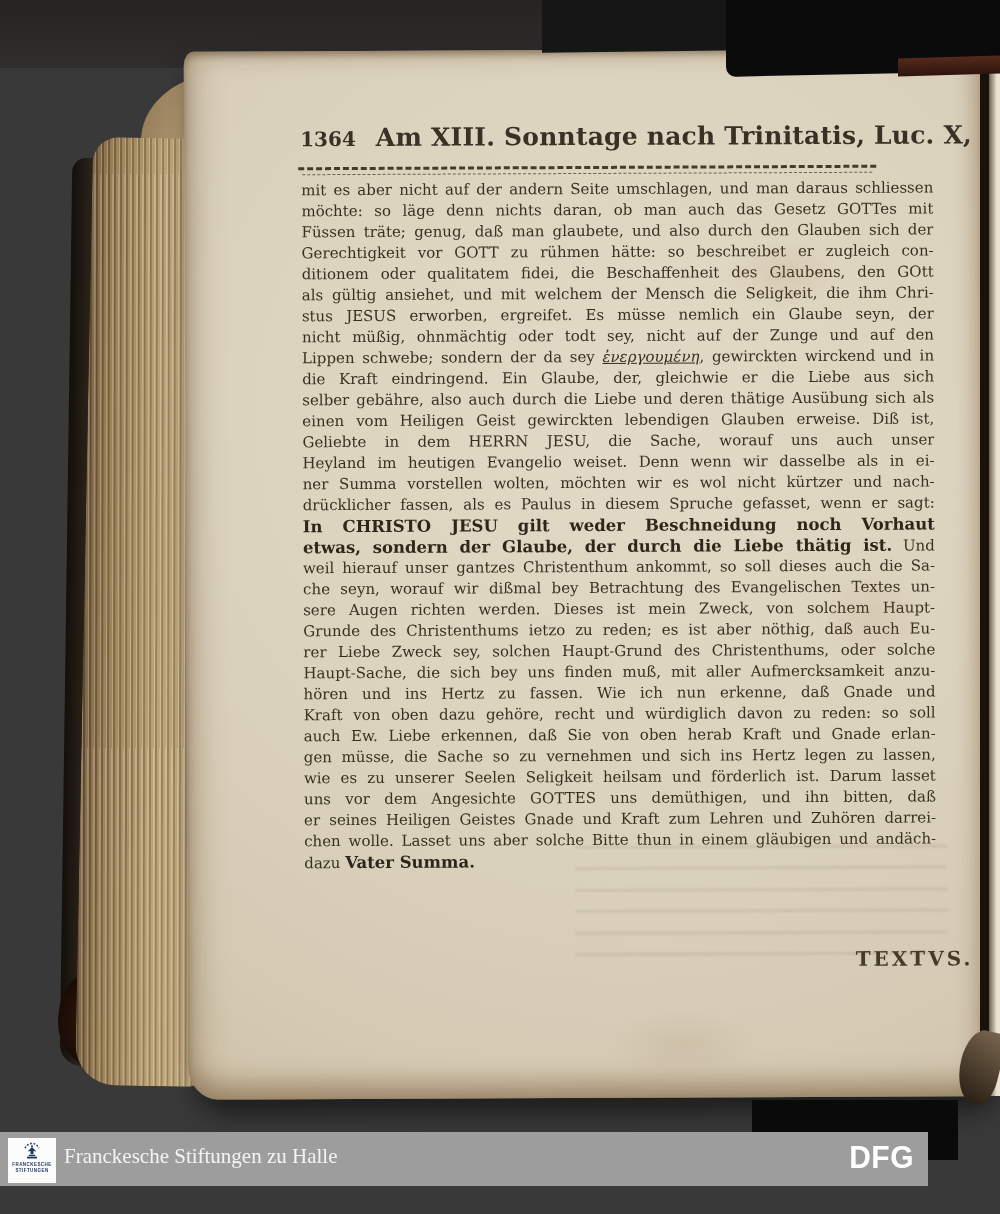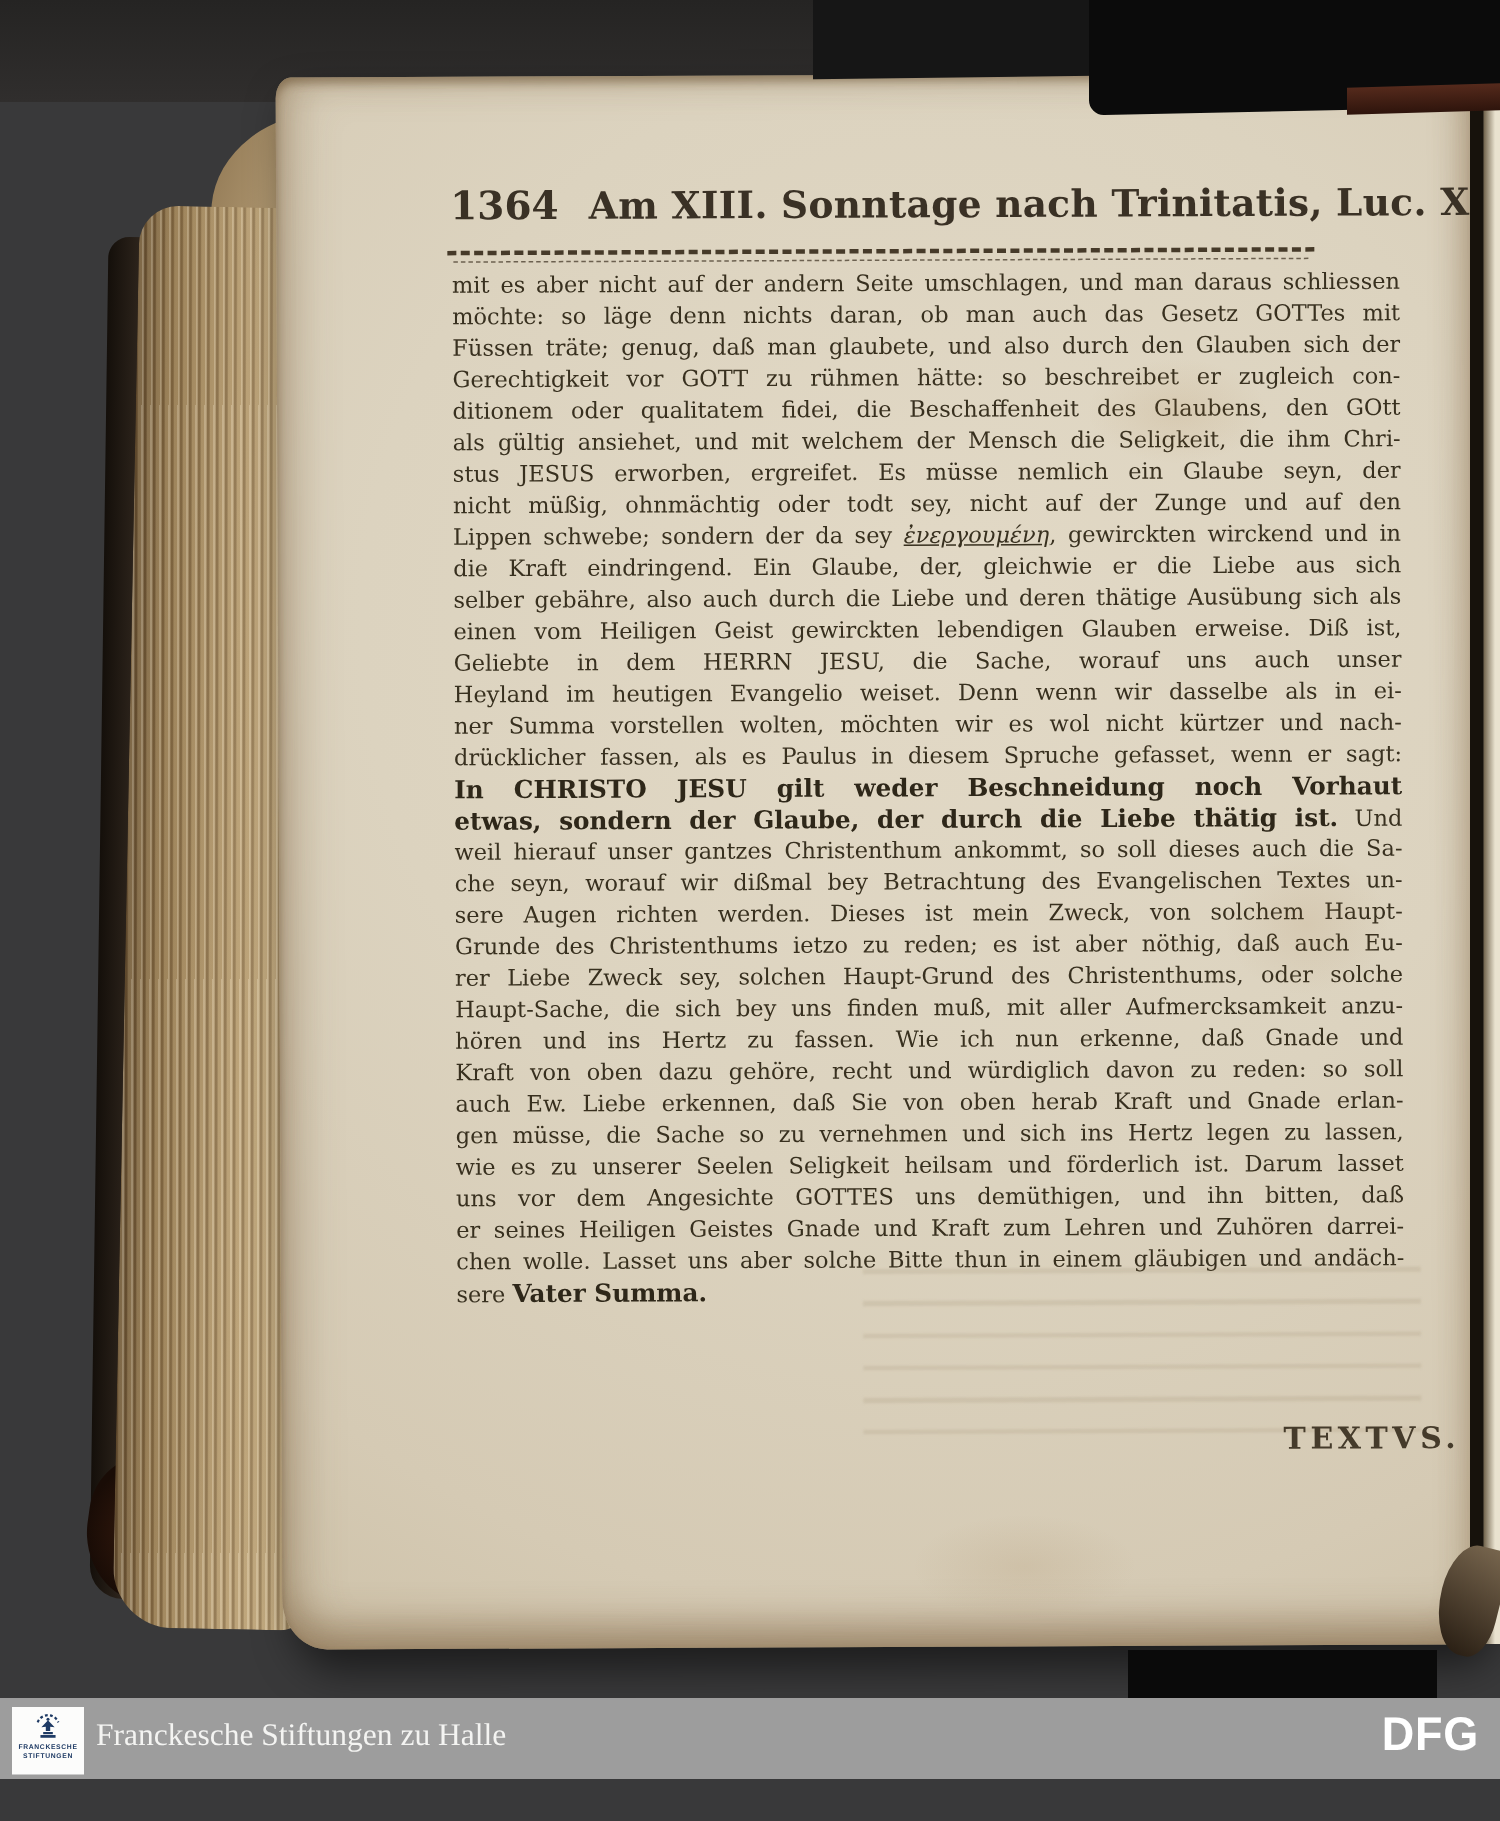--- a/index.html
+++ b/index.html
@@ -45,21 +45,21 @@
   .gutter-line{position:absolute;left:980px;top:64px;width:9px;height:1032px;background:#17120c;}
   .gutter-page{position:absolute;left:989px;top:64px;width:11px;height:1032px;
     background:linear-gradient(90deg,#6e6049,#e9e2cf 70%);}
   .corner-curl{position:absolute;left:960px;top:1030px;width:40px;height:74px;
     background:linear-gradient(200deg,#7a6850,#241a10);border-radius:50% 10% 40% 60%;
     transform:rotate(14deg);}
 
   
   .header-row{position:absolute;left:116px;top:72px;display:flex;gap:20px;align-items:baseline;
     white-space:nowrap;color:#3a3125;}
-  .page-number{font-weight:700;font-size:26px;text-align:center;}
+  .page-number{font-weight:700;font-size:20px;text-align:center;}
   .header-title{font-weight:700;font-size:25px;letter-spacing:.2px;}
   .rule1{position:absolute;left:114px;top:116px;width:578px;border-top:3.5px dashed #463a29;}
   .rule2{position:absolute;left:118px;top:123px;width:570px;border-top:1.5px dashed rgba(70,58,41,.75);}
 
   .body-text{position:absolute;left:117px;top:129px;width:632px;height:700px;overflow:hidden;
     font-size:15px;line-height:21px;color:#38301f;}
   .tl{height:21px;text-align:justify;text-align-last:justify;}
   .tl.nj{text-align-last:left;}
   .b{font-weight:700;font-size:16.5px;color:#2e2719;}
   .g{font-style:italic;text-decoration:underline;}
@@ -71,21 +71,21 @@
   .stain.s1{left:540px;top:190px;width:120px;height:70px;
     background:radial-gradient(closest-side,rgba(160,115,55,.12),rgba(160,115,55,0));}
   .stain.s2{left:630px;top:520px;width:110px;height:95px;
     background:radial-gradient(closest-side,rgba(150,105,50,.10),rgba(150,105,50,0));}
   .stain.s3{left:420px;top:960px;width:150px;height:70px;
     background:radial-gradient(closest-side,rgba(140,100,50,.10),rgba(140,100,50,0));}
   .section-label{position:absolute;left:627px;top:898px;font-weight:700;font-size:20px;
     letter-spacing:3px;color:#453b2b;margin-left:41px;}
 
   
-  .footer-bar{position:absolute;left:0;top:1132px;width:1000px;height:54px;background:#9d9d9d;}
+  .footer-bar{position:absolute;left:0;top:1132px;width:928px;height:54px;background:#9d9d9d;}
   .logo-box{position:absolute;left:8px;top:6px;width:48px;height:45px;background:#fcfcfb;
     display:flex;flex-direction:column;align-items:center;padding-top:2px;cursor:pointer;}
   .logo-emblem{width:22px;height:22px;display:block;}
   .logo-text{font-family:"Liberation Sans",sans-serif;font-weight:700;font-size:4.5px;
     line-height:1.25;color:#1e3a64;letter-spacing:.45px;text-align:center;}
   .footer-title{position:absolute;left:64px;top:12px;font-family:"Liberation Serif",serif;
     font-size:21px;color:#f4f4f2;}
   .dfg-logo{position:absolute;right:14px;top:8px;font-family:"Liberation Sans",sans-serif;
     font-weight:800;font-size:30px;color:#ffffff;letter-spacing:.5px;transform:scaleY(1.05);
     cursor:pointer;}
@@ -135,21 +135,21 @@
         <div class="tl"><span>rer Liebe Zweck sey, solchen Haupt-Grund des Christenthums, oder solche</span></div>
         <div class="tl"><span>Haupt-Sache, die sich bey uns finden muß, mit aller Aufmercksamkeit anzu-</span></div>
         <div class="tl"><span>hören und ins Hertz zu fassen.   Wie ich nun erkenne, daß Gnade und</span></div>
         <div class="tl"><span>Kraft von oben dazu gehöre, recht und würdiglich davon zu reden: so soll</span></div>
         <div class="tl"><span>auch Ew. Liebe erkennen, daß Sie von oben herab Kraft und Gnade erlan-</span></div>
         <div class="tl"><span>gen müsse, die Sache so zu vernehmen und sich ins Hertz legen zu lassen,</span></div>
         <div class="tl"><span>wie es zu unserer Seelen Seligkeit heilsam und förderlich ist.   Darum lasset</span></div>
         <div class="tl"><span>uns vor dem Angesichte GOTTES uns demüthigen, und ihn bitten, daß</span></div>
         <div class="tl"><span>er seines Heiligen Geistes Gnade und Kraft zum Lehren und Zuhören darrei-</span></div>
         <div class="tl"><span>chen wolle.  Lasset uns aber solche Bitte thun in einem gläubigen und andäch-</span></div>
-        <div class="tl nj"><span>sere </span><span class="b">Vater Summa.</span></div>
+        <div class="tl nj"><span>dazu </span><span class="b">Vater Summa.</span></div>
       </div>
 
     <div class="stain s1"></div>
     <div class="stain s2"></div>
     <div class="stain s3"></div>
     <div class="ghost"></div>
 
     <div class="section-label">TEXTVS.</div>
   </div>
 

